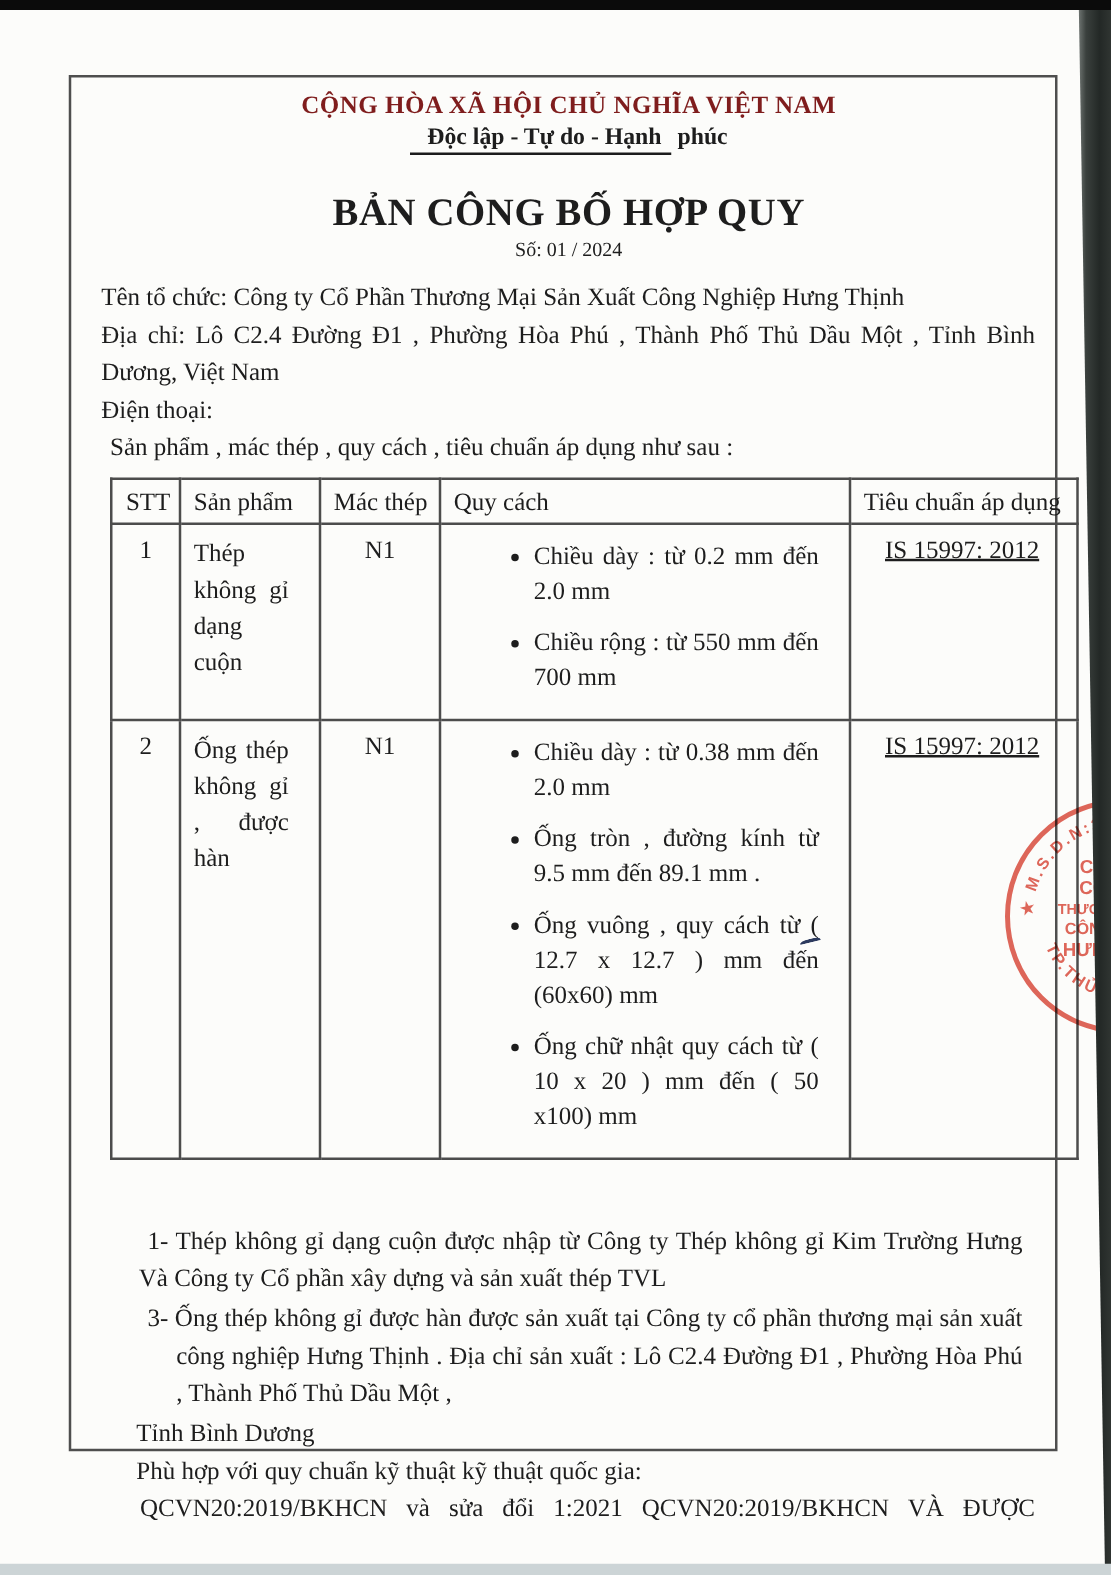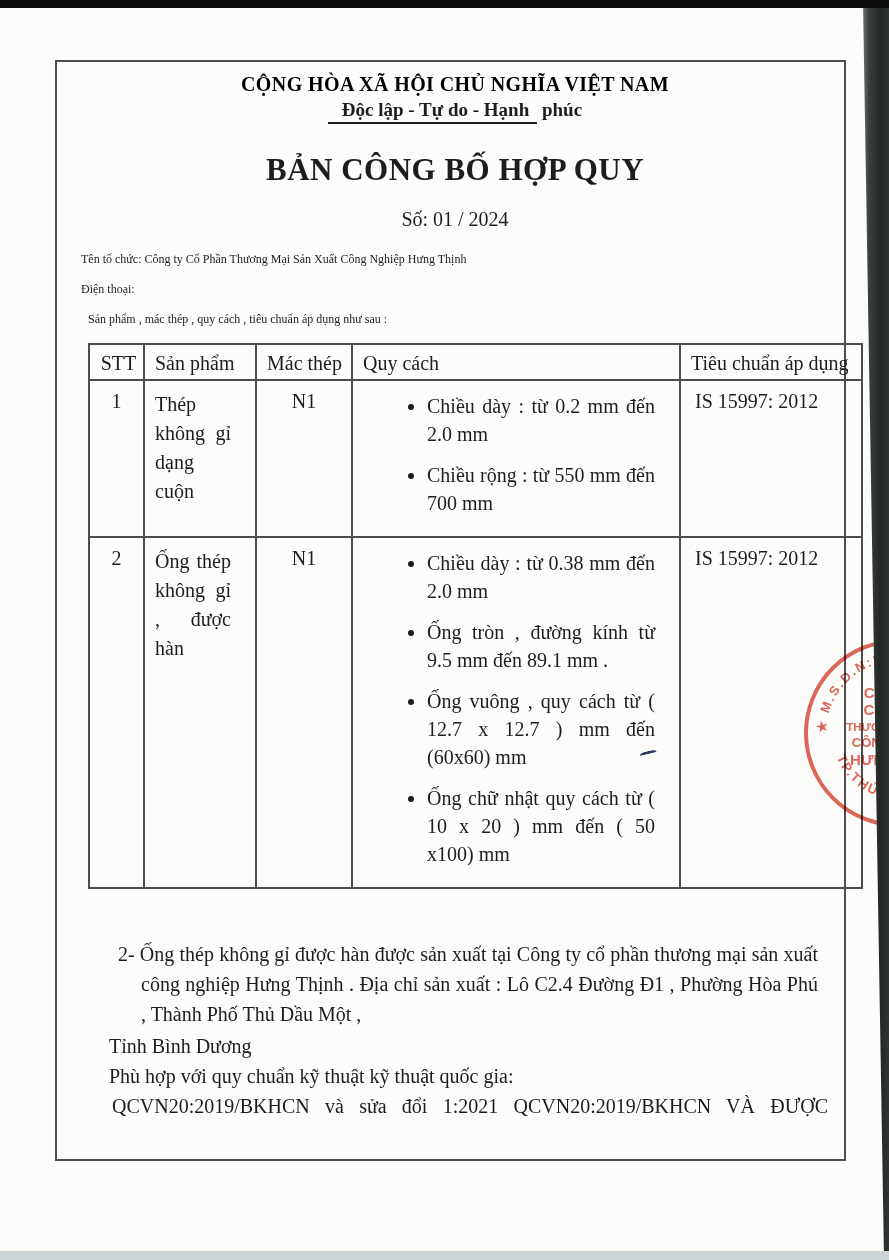--- a/index.html
+++ b/index.html
@@ -19,27 +19,27 @@
                  clip-path:polygon(16% 0, 100% 0, 100% 100%, 84% 100%); }
   
   .frame {
     position:absolute; left:55px; top:60px; width:791px; height:1101px;
     border:2px solid #4e4e4e;
     background:transparent;
   }
   .content { position:absolute; left:57px; top:62px; width:787px; padding:0 14px 0 23px; }
 
   .center { text-align:center; }
-  .nat-title { margin-top:11px; font-size:20px; font-weight:bold; letter-spacing:.4px; color:#000000; }
+  .nat-title { margin-top:11px; font-size:20px; font-weight:bold; letter-spacing:.4px; color:#7f1d1d; }
   .motto { margin-top:3px; font-size:19px; font-weight:bold; }
   .motto .ul { border-bottom:2.5px solid #1c1c1c; padding:0 8px 2px 14px; }
   .doc-title { margin-top:31px; font-size:31px; font-weight:bold; letter-spacing:.5px; }
-  .doc-number { margin-top:20px; font-size:20px; }
+  .doc-number { margin-top:4px; font-size:16px; }
 
-  .info { margin-top:13px; font-size:12px; line-height:30px; }
+  .info { margin-top:13px; font-size:20px; line-height:30px; }
   .info p { text-align:justify; margin:0 2px 0 1px; }
   .info .indent { margin-left:8px; }
   .bold { font-weight:bold; }
 
   table.spec {
     border-collapse:collapse;
     margin:9px 0 0 8px;
     width:773px;
     font-size:20px;
     table-layout:fixed;
@@ -47,21 +47,21 @@
   table.spec th, table.spec td { border:2px solid #4c4c4c; vertical-align:top; font-weight:normal; }
   table.spec th { height:32px; text-align:left; padding:7px 6px 4px 10px; }
   table.spec th.c, table.spec td.c { text-align:center; }
   td.cell { padding:9px 24px 6px 10px; }
   td.num  { padding-top:9px; }
   tr.r1 td { height:93px; }
   tr.r2 td { height:239px; }
   .sp-text { text-align:justify; line-height:29px; }
   ul.specs { margin:2px 0 0 0; padding-left:64px; }
   ul.specs li { margin-bottom:13px; text-align:justify; line-height:28px; }
-  td.std { padding:9px 4px 4px 14px; }
+  td.std { padding:9px 4px 4px 27px;text-decoration:underline; }
 
   .notes { margin-top:50px; font-size:20px; line-height:30px; }
   .notes p { margin:0 12px 0 0; }
   .n1 { margin-left:31px !important; text-indent:7px; text-align:justify; }
   .n2 { padding-left:61px; text-indent:-23px; margin-left:0 !important; text-align:justify; margin-top:2px !important; }
   .n3 { margin-left:29px !important; margin-top:2px !important; }
   .n4 { margin-left:29px !important; }
   .n5-l1 { margin:0 2px 0 32px !important; text-align:justify; text-align-last:justify; }
 
   
@@ -95,20 +95,21 @@
   <div class="center motto">
     <span class="ul">Độc lập - Tự do - Hạnh</span>
     <span>phúc</span>
   </div>
 
   <div class="center doc-title">BẢN CÔNG BỐ HỢP QUY</div>
   <div class="center doc-number">Số: 01 / 2024</div>
 
   <div class="info">
     <p>Tên tổ chức: Công ty Cổ Phần Thương Mại Sản Xuất Công Nghiệp Hưng Thịnh</p>
+    <p>Địa chỉ: Lô C2.4 Đường Đ1 , Phường Hòa Phú , Thành Phố Thủ Dầu Một , Tỉnh Bình Dương, Việt Nam</p>
     <p>Điện thoại:</p>
     <p class="indent">Sản phẩm , mác thép , quy cách , tiêu chuẩn áp dụng như sau :</p>
   </div>
 
   <table class="spec">
     <colgroup>
       <col style="width:55px">
         <col style="width:112px">
         <col style="width:96px">
         <col style="width:328px">
@@ -149,21 +150,22 @@
           <li>Ống vuông , quy cách từ ( 12.7 x 12.7 ) mm đến (60x60) mm</li>
           <li>Ống chữ nhật quy cách từ ( 10 x 20 ) mm đến ( 50 x100) mm</li>
         </ul>
       </td>
       <td class="std">IS 15997: 2012</td>
     </tr>
   </tbody>
     </table>
 
   <div class="notes">
-    <p class="n2">2- Ống thép không gỉ được hàn được sản xuất tại Công ty cổ phần thương mại sản xuất công nghiệp Hưng Thịnh . Địa chỉ sản xuất : Lô C2.4 Đường Đ1 , Phường Hòa Phú , Thành Phố Thủ Dầu Một ,</p>
+    <p class="n1">1- Thép không gỉ dạng cuộn được nhập từ Công ty Thép không gỉ Kim Trường Hưng Và Công ty Cổ phần xây dựng và sản xuất thép TVL</p>
+    <p class="n2">3- Ống thép không gỉ được hàn được sản xuất tại Công ty cổ phần thương mại sản xuất công nghiệp Hưng Thịnh . Địa chỉ sản xuất : Lô C2.4 Đường Đ1 , Phường Hòa Phú , Thành Phố Thủ Dầu Một ,</p>
     <p class="n3">Tỉnh Bình Dương</p>
     <p class="n4">Phù hợp với quy chuẩn kỹ thuật kỹ thuật quốc gia:</p>
     <p class="n5-l1">QCVN20:2019/BKHCN và sửa đổi 1:2021 QCVN20:2019/BKHCN VÀ ĐƯỢC</p>
 
   </div>
 
 </div>
 
 <div class="pen-mark"></div>
 

